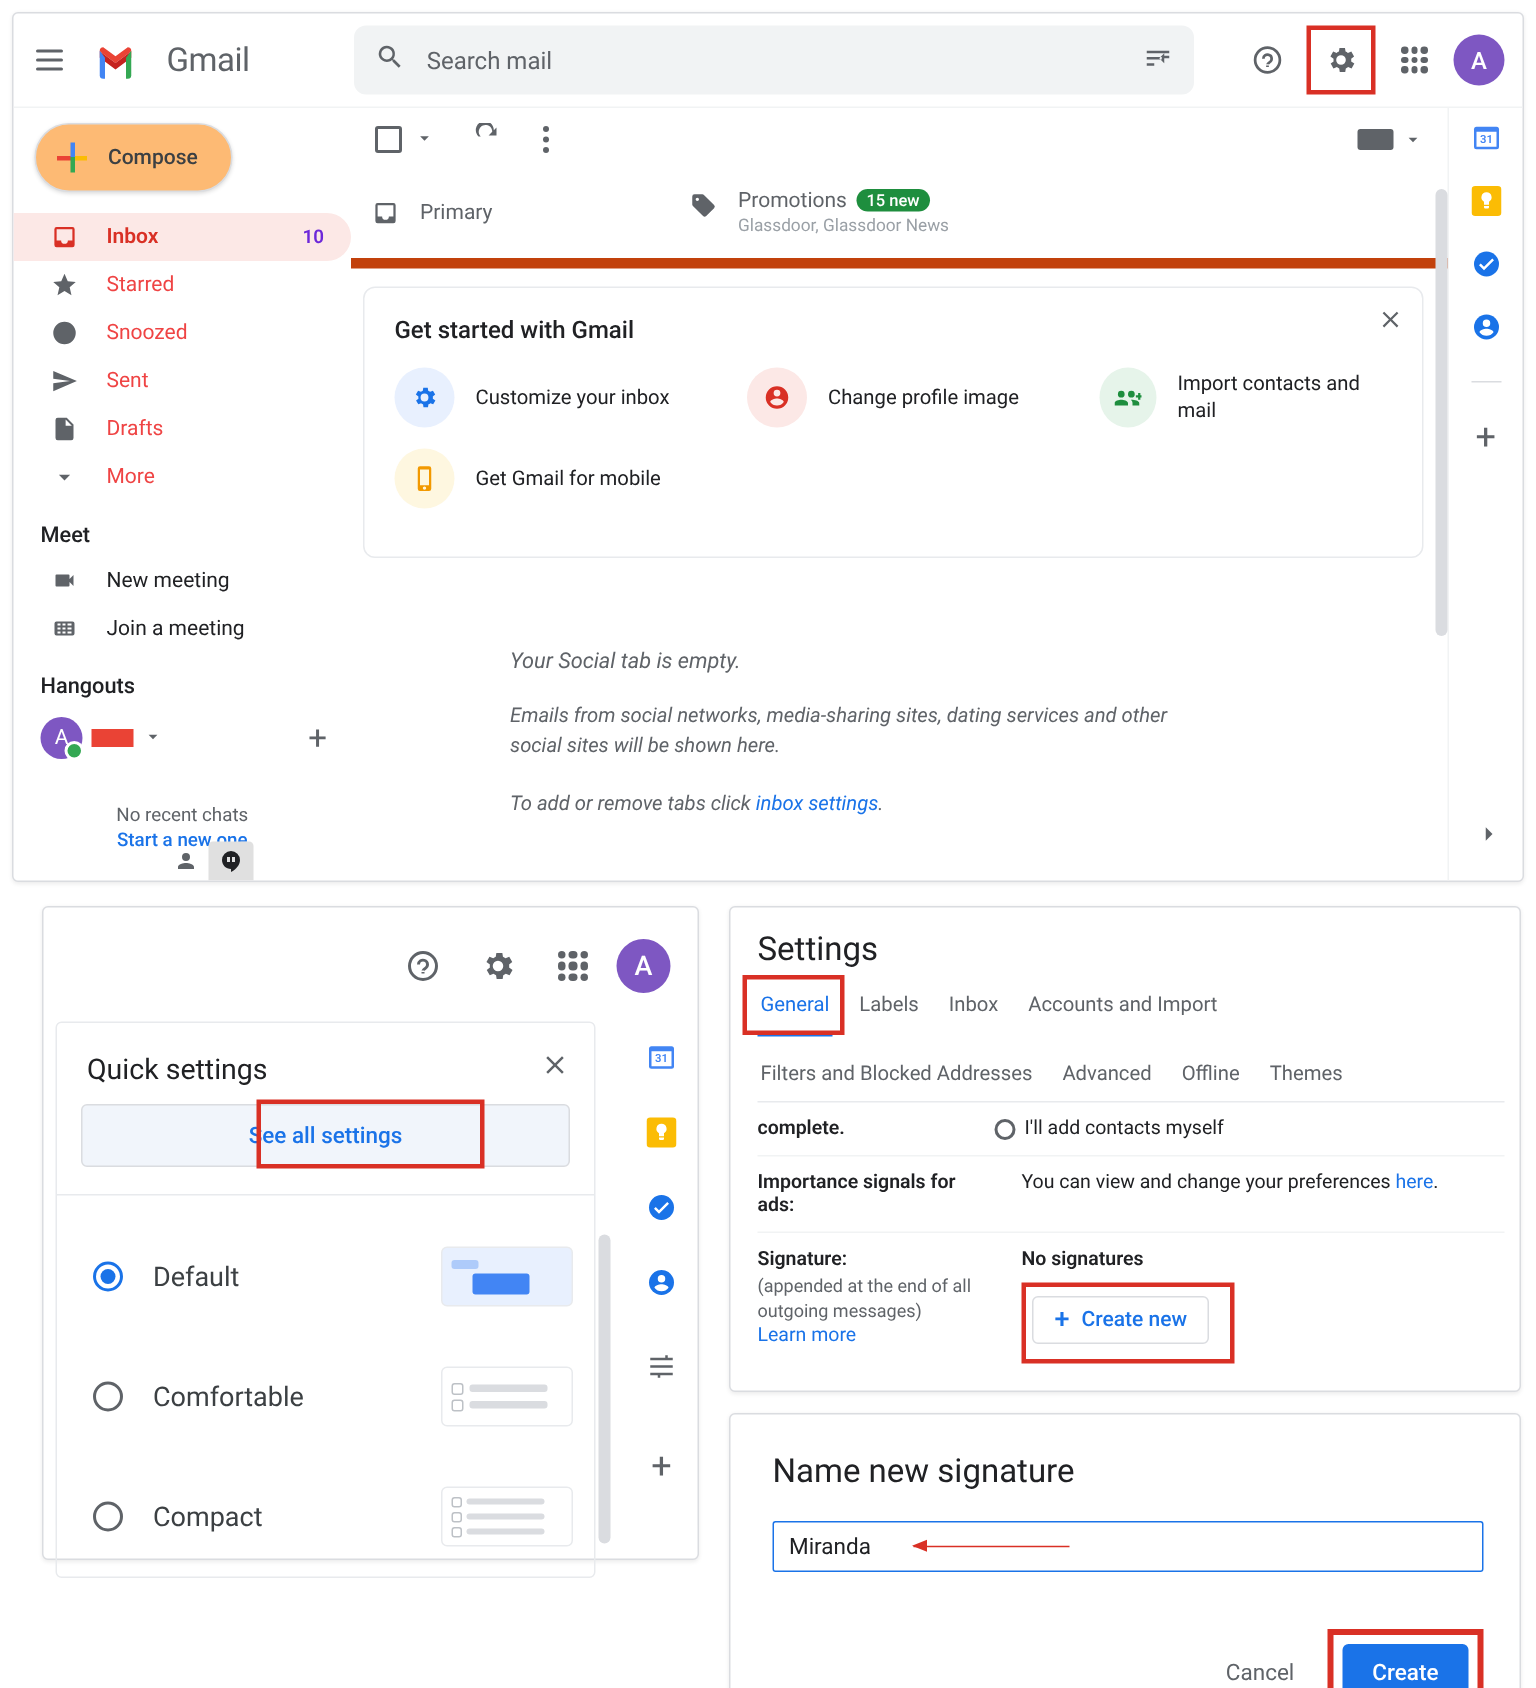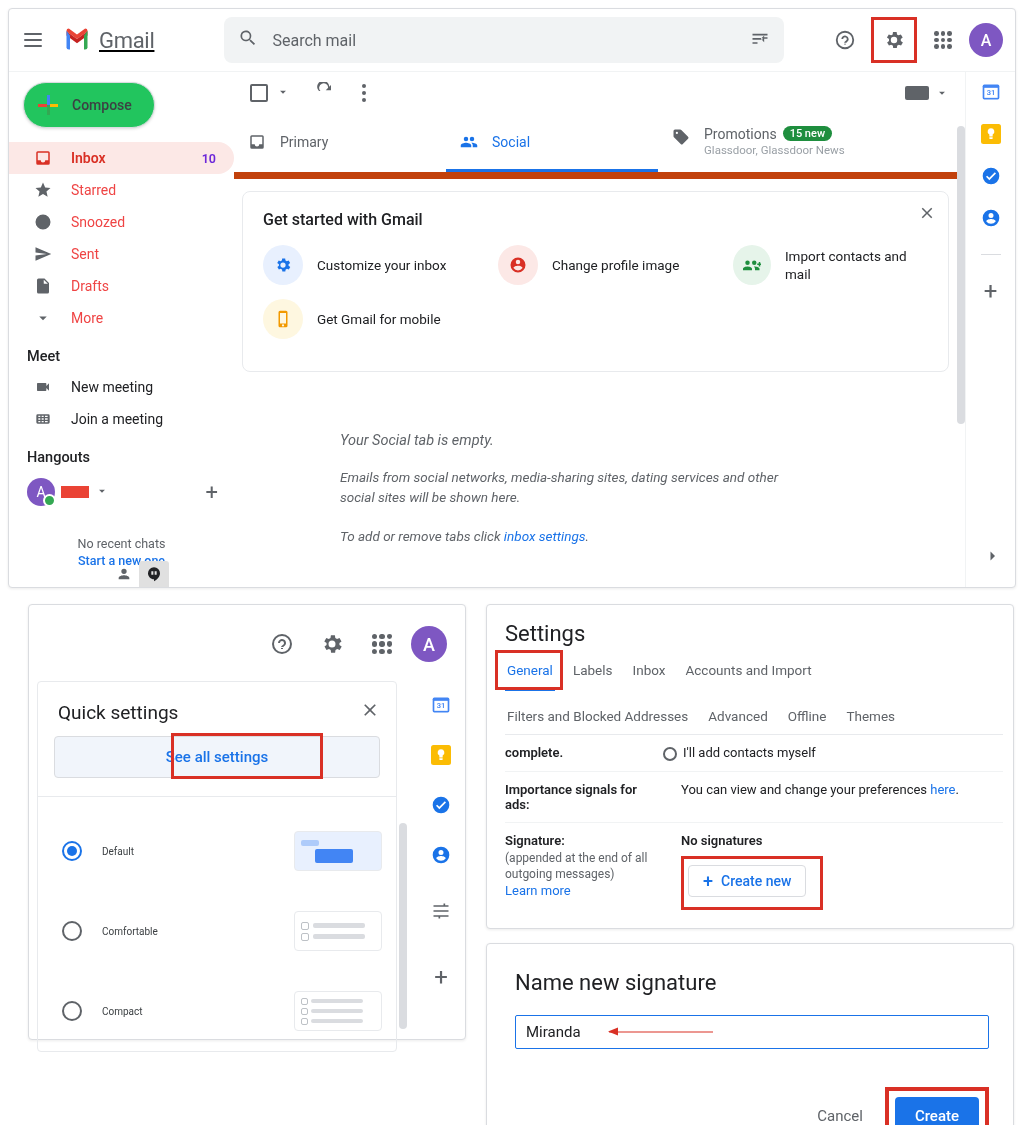--- a/index.html
+++ b/index.html
@@ -4,39 +4,39 @@
 <style>
   * { box-sizing: border-box; margin: 0; padding: 0; font-family: -apple-system, 'Segoe UI', Roboto, Arial, sans-serif; }
   body { background: #fff; width: 1024px; }
   .panel { border: 1px solid #dadce0; border-radius: 4px; box-shadow: 0 1px 3px rgba(0,0,0,0.08); background:#fff; position:relative; }
 
   
   #p1 { margin: 8px 8px 0 8px; height: 580px; overflow:hidden; }
   .p1-header { display:flex; align-items:center; padding:8px 12px; border-bottom:1px solid #f1f3f4; }
   .burger { width:24px; height:24px; cursor:pointer; display:flex; flex-direction:column; justify-content:center; gap:4px; padding:3px; }
   .burger span{ height:2px; background:#5f6368; border-radius:1px; }
-  .gm-logo { margin-left:18px; display:flex; align-items:flex-start; gap:8px;text-decoration:underline; }
+  .gm-logo { margin-left:18px; display:flex; align-items:flex-end; gap:20px; }
   .gm-logo-m { width:28px; height:22px; position:relative; }
   .gm-logo-m svg{width:100%;height:100%;}
   .gm-word { font-size:22px; color:#5f6368; letter-spacing:-0.3px;}
   .searchbar { margin-left:70px; flex:0 0 560px; height:46px; background:#f1f3f4; border-radius:8px; display:flex; align-items:center; padding:0 14px; gap:14px; }
   .searchbar .sicon svg{width:20px;height:20px;fill:#5f6368;}
   .searchbar .sinput { color:#5f6368; font-size:16px; flex:1; }
   .searchbar .tune svg{width:20px;height:20px;fill:#5f6368;}
   .hdr-icons { margin-left:auto; display:flex; align-items:center; gap:6px; }
   .ibtn { width:40px; height:40px; display:flex; align-items:center; justify-content:center; border-radius:50%; cursor:pointer;}
   .ibtn svg{width:22px;height:22px;fill:#5f6368;}
   .gear-highlight{ border:3px solid #d93025; border-radius:0; width:46px; height:46px;}
   .apps-grid{width:18px;height:18px;display:grid;grid-template-columns:repeat(3,1fr);grid-template-rows:repeat(3,1fr);gap:2px;}
   .apps-grid span{background:#5f6368;border-radius:50%;}
   .avatar{width:34px;height:34px;border-radius:50%;background:#7e57c2;color:#fff;display:flex;align-items:center;justify-content:center;font-size:16px;font-weight:500;}
   
   .p1-body{display:flex;height:calc(100% - 63px);}
   .sidebar{width:225px;flex-shrink:0;padding-top:10px;}
-  .compose{margin:0 0 14px 14px;display:inline-flex;align-items:center;gap:14px;background:#22c55e;border:1px solid #dadce0;border-radius:24px;padding:12px 22px 12px 14px;box-shadow:0 1px 3px rgba(0,0,0,0.15);cursor:pointer;}
+  .compose{margin:0 0 14px 14px;display:inline-flex;align-items:center;gap:14px;background:#fdba74;border:1px solid #dadce0;border-radius:24px;padding:12px 22px 12px 14px;box-shadow:0 1px 3px rgba(0,0,0,0.15);cursor:pointer;}
   .compose-plus{width:20px;height:20px;position:relative;}
   .compose-plus::before,.compose-plus::after{content:"";position:absolute;background:linear-gradient(90deg,#ea4335 0 50%,#4285f4 50% 100%);}
   .compose-plus::before{left:0;top:9px;width:20px;height:3px;background:linear-gradient(90deg,#ea4335 0 50%,#fbbc04 50% 100%);}
   .compose-plus::after{left:9px;top:0;width:3px;height:20px;background:linear-gradient(180deg,#4285f4 0 50%,#34a853 50% 100%);}
   .compose-label{font-size:14px;color:#3c4043;font-weight:500;}
   .navlist{}
   .navitem{display:flex;align-items:center;height:32px;padding:0 18px 0 24px;font-size:14px;color:#ef4444;cursor:pointer;border-radius:0 16px 16px 0;gap:18px;}
   .navitem .nicon{width:20px;display:flex;align-items:center;justify-content:center;}
   .navitem .nicon svg{width:18px;height:18px;fill:#5f6368;}
   .navitem.selected{background:#fce8e6;color:#d93025;font-weight:600;}
@@ -119,21 +119,21 @@
   
   .qs-allbtn-wrap2{padding:0 16px 18px 16px;position:relative;}
   .qs-allbtn2{display:flex;align-items:center;justify-content:center;background:#f1f5fb;border:1px solid #dadce0;border-radius:4px;color:#1a73e8;font-size:15px;font-weight:500;height:42px;cursor:pointer;}
   .qs-red{position:absolute;left:133px;top:-3px;width:152px;height:46px;border:3px solid #d93025;pointer-events:none;}
   .density{padding:14px 0 0 22px;border-top:1px solid #e8eaed;}
   .density-title{font-size:11.5px;font-weight:600;color:#5f6368;letter-spacing:0.8px;}
   .dopt{display:flex;align-items:center;gap:20px;padding:20px 14px 20px 2px;}
   .radio{width:20px;height:20px;border:2px solid #5f6368;border-radius:50%;position:relative;flex-shrink:0;}
   .radio.checked{border-color:#1a73e8;}
   .radio.checked::after{content:"";position:absolute;inset:3px;background:#1a73e8;border-radius:50%;}
-  .dlabel{font-size:10px;color:#3c4043;flex:1;}
+  .dlabel{font-size:18px;color:#3c4043;flex:1;}
   .dthumb{width:88px;height:40px;border:1px solid #e8eaed;border-radius:4px;display:flex;flex-direction:column;justify-content:center;gap:3px;padding:4px 6px;}
   .dthumb.sel{background:#e8f0fe;}
   .dline{height:5px;border-radius:2px;}
   .p2-right{position:absolute;right:14px;top:90px;display:flex;flex-direction:column;gap:30px;align-items:center;}
   .p2-scroll{position:absolute;right:58px;top:218px;width:8px;height:206px;background:#dadce0;border-radius:4px;}
 
   .col2{flex:1;display:flex;flex-direction:column;gap:14px;}
   #p3{padding:16px 10px 18px 18px;}
   .p3-title{font-size:22px;color:#202124;margin-bottom:10px;}
   .p3-tabs{display:flex;flex-wrap:wrap;gap:0 16px;row-gap:12px;border-bottom:1px solid #e8eaed;padding-bottom:0;margin-bottom:0;}
@@ -347,26 +347,20 @@
             </div>
         </div>
 
         <div class="tabs">
           <div class="tab">
             <svg viewBox="0 0 24 24">
                 <path d="M19 3H5a2 2 0 00-2 2v14a2 2 0 002 2h14a2 2 0 002-2V5a2 2 0 00-2-2zm0 12h-4a3 3 0 01-6 0H5V5h14v10z"></path>
               </svg>
             <span>Primary</span>
           </div>
-          <div class="tab active">
-            <svg viewBox="0 0 24 24">
-                <path d="M16 11a3 3 0 100-6 3 3 0 000 6zm-8 0a3 3 0 100-6 3 3 0 000 6zm0 2c-2.3 0-7 1.2-7 3.5V19h14v-2.5C15 14.2 10.3 13 8 13zm8 0c-.3 0-.6 0-1 .1 1.2.9 2 2 2 3.4V19h6v-2.5c0-2.3-4.7-3.5-7-3.5z"></path>
-              </svg>
-            <span>Social</span>
-          </div>
           <div class="tab promo-tab" style="flex-basis:260px;">
             <svg viewBox="0 0 24 24" style="margin-top:2px;">
                 <path d="M21.4 11.6L12.4 2.6A2 2 0 0011 2H4a2 2 0 00-2 2v7a2 2 0 00.6 1.4l9 9a2 2 0 002.8 0l7-7a2 2 0 000-2.8zM6.5 8A1.5 1.5 0 118 6.5 1.5 1.5 0 016.5 8z"></path>
               </svg>
             <div class="promo-lines">
               <div class="promo-top">
                 <span>Promotions</span>
                 <span class="badge">15 new</span>
               </div>
               <span class="sub">Glassdoor, Glassdoor News</span>

